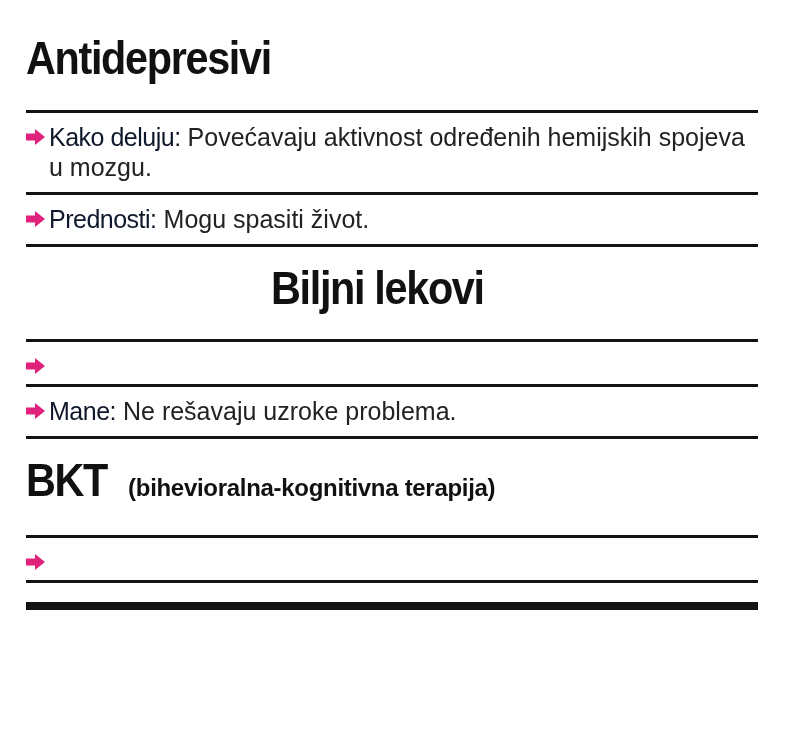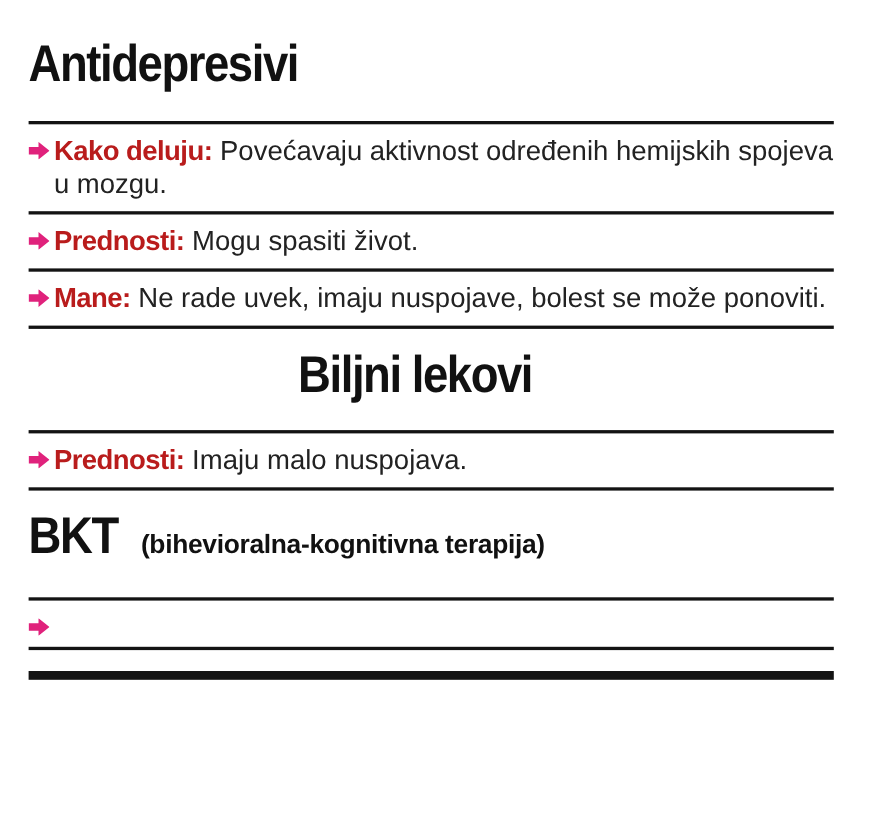--- a/index.html
+++ b/index.html
@@ -64,22 +64,22 @@
   .arrow svg { display: block; }
   .row-text {
     margin: 0;
     font-size: 25px;
     line-height: 30px;
     font-weight: 400;
     color: #222222;
     letter-spacing: 0;
   }
   .row-label {
-    font-weight: 700;
-    color: #b91c1c;
+    font-weight: 400;
+    color: #0f172a;
     letter-spacing: -0.5px;
     margin-right: 7px;
   }
   .bkt-title .subtitle-text { margin-left: 10px; }
   .section-2 .title-block { margin-top: 24px; text-align: center; }
 </style>
 </head>
 <body>
 
 <div class="sheet">
@@ -99,44 +99,43 @@
 
     <div class="row">
       <span class="arrow">
           <svg width="19" height="16" viewBox="0 0 19 16">
             <path d="M0 4.6 H9 V0 L19 8 L9 16 V11.4 H0 Z" fill="#e0227c"></path>
           </svg>
         </span>
       <p class="row-text"><span class="row-label">Prednosti:</span><span>Mogu spasiti život.</span></p>
     </div>
 
-    <div class="row">
-      <span class="arrow">
-          <svg width="19" height="16" viewBox="0 0 19 16">
-            <path d="M0 4.6 H9 V0 L19 8 L9 16 V11.4 H0 Z" fill="#e0227c"></path>
-          </svg>
-        </span>
-      <p class="row-text"><span class="row-label">Mane:</span><span>Ne rade uvek, imaju nuspojave, bolest se može ponoviti.</span></p>
-    </div>
   </div>
 
   <div class="section section-2">
     <h1 class="title-block"><span class="title-text">Biljni lekovi</span></h1>
     <div class="title-rule"></div>
 
 
     <div class="row">
       <span class="arrow">
           <svg width="19" height="16" viewBox="0 0 19 16">
             <path d="M0 4.6 H9 V0 L19 8 L9 16 V11.4 H0 Z" fill="#e0227c"></path>
           </svg>
         </span>
-      <p class="row-text"><span class="row-label">Prednosti:</span><span>Imaju malo nuspojava.</span></p>
     </div>
 
+    <div class="row">
+      <span class="arrow">
+          <svg width="19" height="16" viewBox="0 0 19 16">
+            <path d="M0 4.6 H9 V0 L19 8 L9 16 V11.4 H0 Z" fill="#e0227c"></path>
+          </svg>
+        </span>
+      <p class="row-text"><span class="row-label">Mane:</span><span>Ne rešavaju uzroke problema.</span></p>
+    </div>
   </div>
 
   <div class="section">
     <h1 class="title-block bkt-title"><span class="title-text">BKT</span><span class="subtitle-text">(bihevioralna-kognitivna terapija)</span></h1>
     <div class="title-rule"></div>
 
     <div class="row">
       <span class="arrow">
           <svg width="19" height="16" viewBox="0 0 19 16">
             <path d="M0 4.6 H9 V0 L19 8 L9 16 V11.4 H0 Z" fill="#e0227c"></path>

